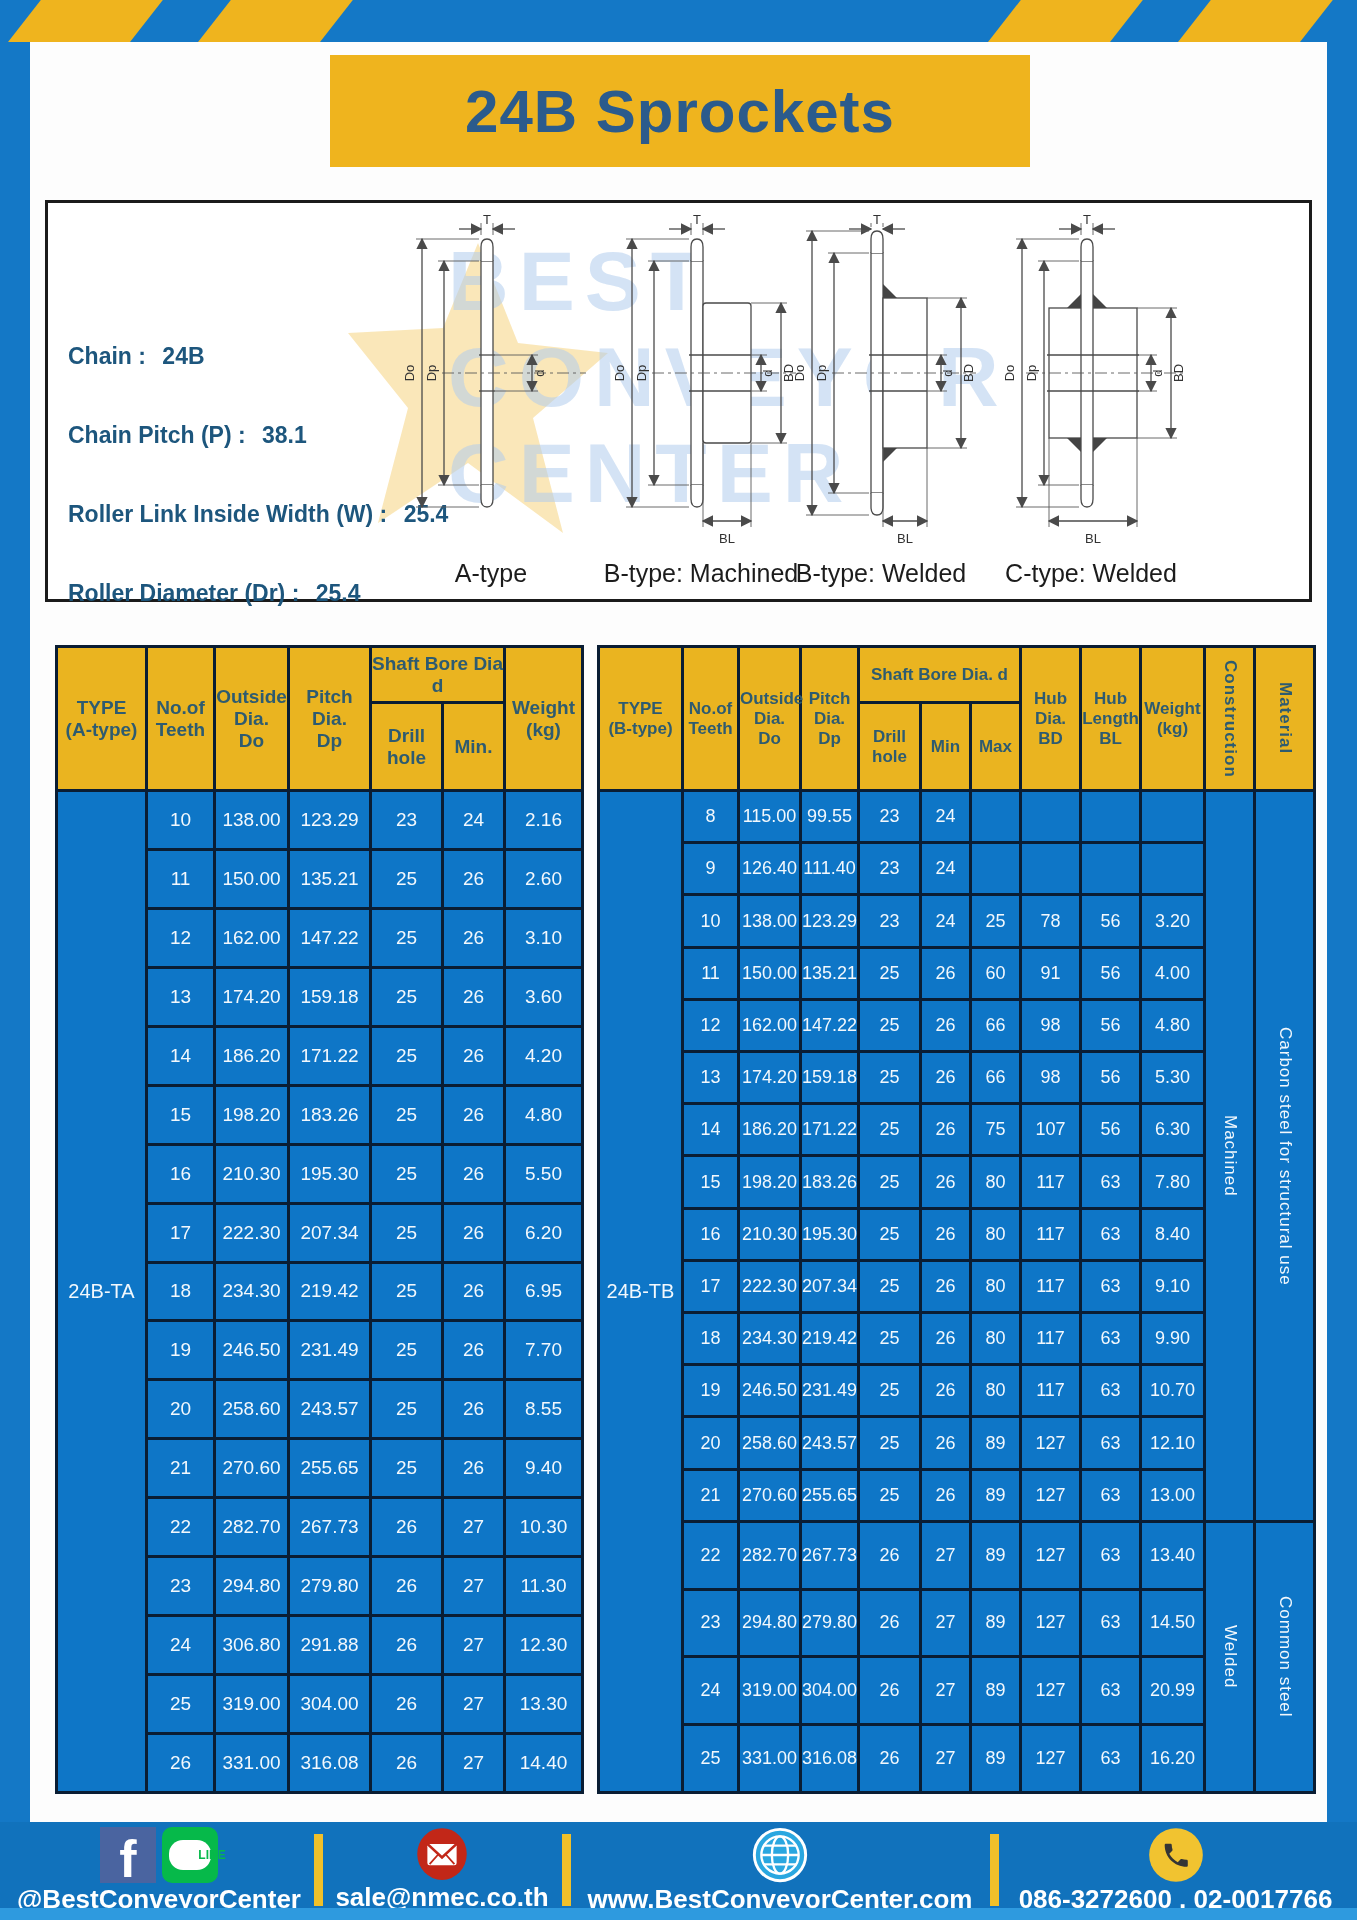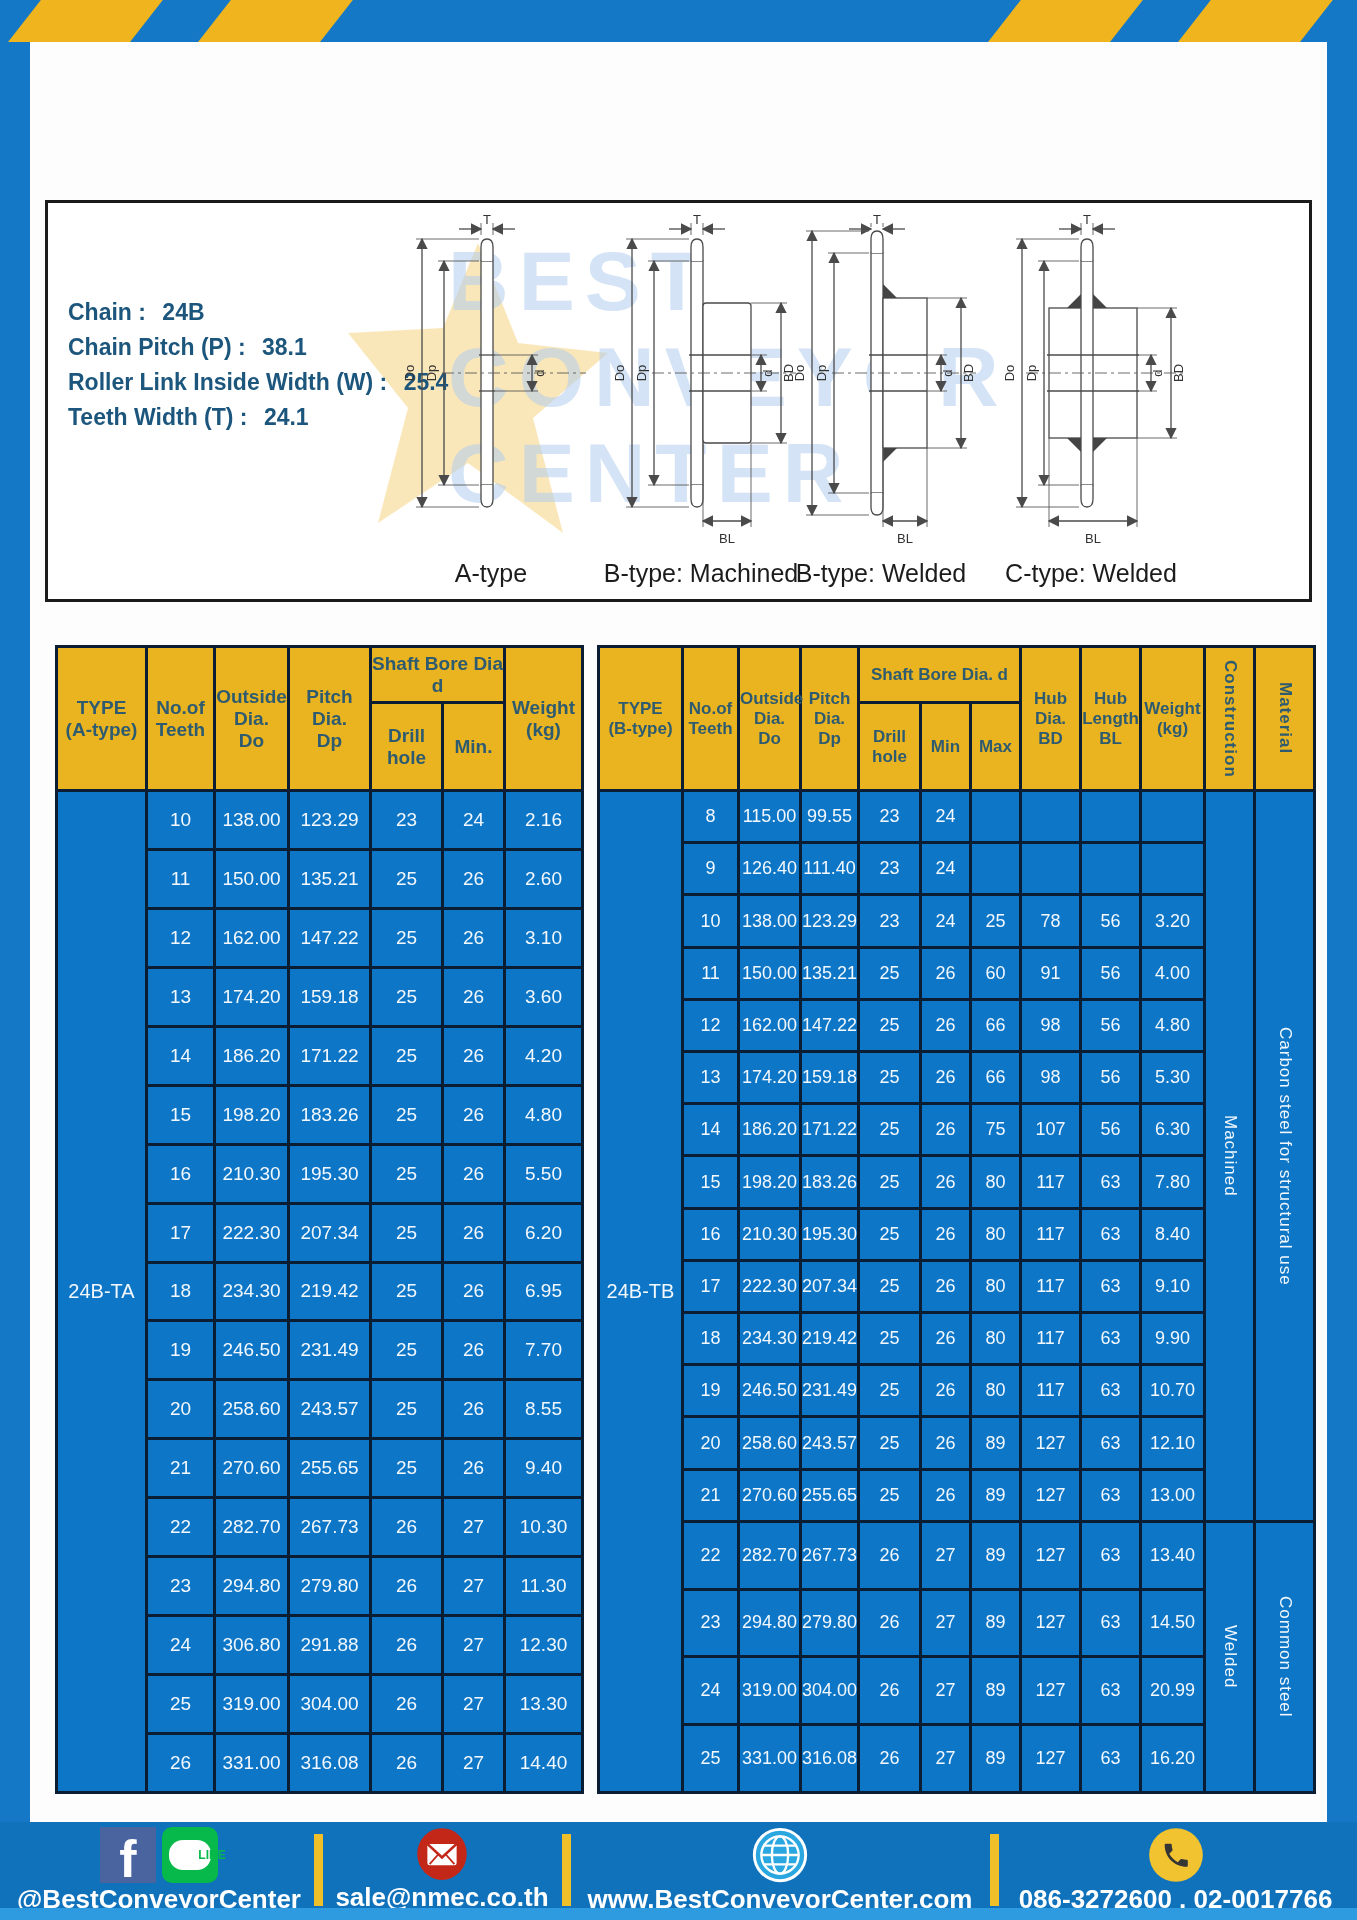--- a/index.html
+++ b/index.html
@@ -10,21 +10,21 @@
   .stripe{position:absolute;top:0;height:42px;width:122px;background:#EFB41E;transform:skewX(-38deg);transform-origin:bottom left;}
   
   .sheet{position:absolute;left:30px;top:42px;width:1297px;height:1780px;background:#FDFDFD;}
   .title-box{position:absolute;left:300px;top:13px;width:700px;height:112px;background:#EFB41E;display:flex;align-items:center;justify-content:center;}
   .title-box span{font-size:60px;font-weight:bold;color:#2B5B8C;letter-spacing:1px;}
   
   .panel{position:absolute;left:15px;top:158px;width:1261px;height:396px;background:#fff;border:3px solid #1b1b1b;}
   .wm{position:absolute;left:400px;top:30px;width:760px;color:rgba(176,204,236,0.55);font-weight:bold;font-size:84px;line-height:96px;letter-spacing:10px;pointer-events:none;}
   .wmshape{position:absolute;pointer-events:none;opacity:.38;}
   .specs{position:absolute;left:20px;top:92px;width:430px;}
-  .spec-line{font-size:23px;font-weight:bold;color:#1D567D;line-height:35px;white-space:nowrap;}
+  .spec-line{font-size:23px;font-weight:bold;color:#1D567D;line-height:35px;white-space:nowrap;margin-top:44px;}
   .spec-line .v{margin-left:10px;}
   .draw{position:absolute;top:10px;width:210px;text-align:center;}
   .caption{margin-top:2px;font-size:25px;color:#1c1c1c;}
   .dlab{font-size:13px;fill:#333;font-family:"Liberation Sans",sans-serif;}
   
   table{border-collapse:collapse;table-layout:fixed;position:absolute;background:#0E76C7;}
   th,td{border:3px solid #0A1D33;text-align:center;vertical-align:middle;padding:0;}
   th{background:#EAB420;color:#2E5B70;font-weight:bold;white-space:pre-line;}
   td{background:#0E76C7;color:#F2F8FD;}
   .tA{left:25px;top:603px;width:526px;height:1149px;font-size:19px;}
@@ -54,35 +54,39 @@
 <div class="frame">
   <div class="topbar">
     <div class="stripe" style="left:8px"></div>
     <div class="stripe" style="left:198px"></div>
     <div class="stripe" style="left:988px"></div>
     <div class="stripe" style="left:1178px"></div>
   </div>
 
   <div class="sheet">
 
+    <div class="title-box">
+      <span>24B Sprockets</span>
+    </div>
 
     <div class="panel">
       <svg class="wmshape" width="260" height="320" style="left:300px;top:30px">
         <polygon points="130,10 170,110 260,120 185,185 215,300 120,230 30,290 60,175 0,100 95,95" fill="#F2C14A"></polygon>
       </svg>
       <div class="wm">
         <div>BEST</div>
         <div>CONVEYOR</div>
         <div>CENTER</div>
       </div>
 
       <div class="specs">
           <div class="spec-line"><span>Chain</span> : <span class="v">24B</span></div>
           <div class="spec-line"><span>Chain Pitch (P)</span> : <span class="v">38.1</span></div>
           <div class="spec-line"><span>Roller Link Inside Width (W)</span> : <span class="v">25.4</span></div>
+          <div class="spec-line"><span>Roller Diameter (Dr)</span> : <span class="v">25.4</span></div>
           <div class="spec-line"><span>Teeth Width (T)</span> : <span class="v">24.1</span></div>
         </div>
 
       <div class="draw" style="left:338px">
         <div><svg width="210" height="340" viewBox="0 0 210 340" xmlns="http://www.w3.org/2000/svg">
               <defs>
                 <marker id="ar-a" markerWidth="9" markerHeight="9" refX="8" refY="4.5" orient="auto-start-reverse">
                   <path d="M0,0L9,4.5L0,9z" fill="#4a4a4a"></path>
                 </marker>
               </defs>

